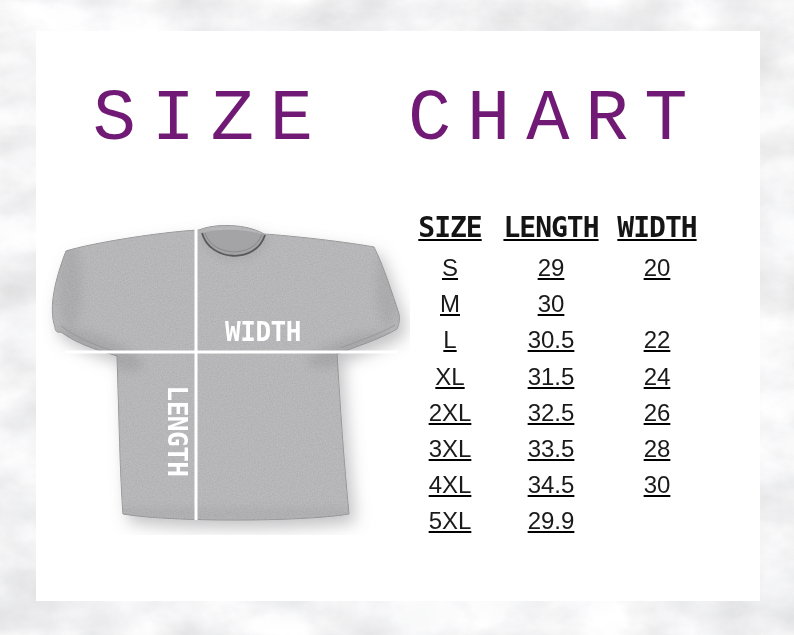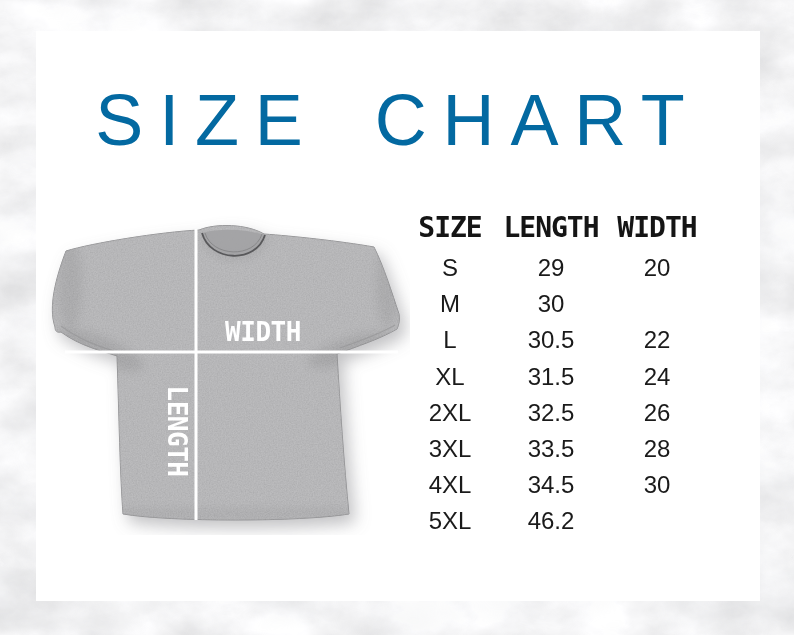--- a/index.html
+++ b/index.html
@@ -2,26 +2,26 @@
 <html><head>
 <meta charset="utf-8">
 <style>
   html,body{margin:0;padding:0;background:#cfd0d2;}
   .stage{position:relative;width:794px;height:635px;overflow:hidden;
          font-family:"Liberation Sans",sans-serif;}
   .marble{position:absolute;left:0;top:0;z-index:0;}
   .card{position:absolute;left:36px;top:31px;width:724px;height:570px;
         background:#ffffff;z-index:1;}
   .title{position:absolute;left:36px;top:84px;width:724px;margin:0;z-index:2;
-         text-align:center;font-family:Liberation Sans, sans-serif;font-weight:400;
+         text-align:center;font-family:Liberation Mono, monospace;font-weight:400;
          font-size:72px;line-height:1;letter-spacing:0.22em;word-spacing:0.28em;
-         color:#0369a1;}
+         color:#701a75;}
   .shirt-svg{position:absolute;left:40px;top:215px;z-index:2;}
   .size-table{position:absolute;left:405px;top:208px;width:302px;z-index:2;}
-  .thead,.tr{display:grid;grid-template-columns:90px 112px 100px;}
+  .thead,.tr{display:grid;grid-template-columns:90px 112px 100px;text-decoration:underline;}
   .th{height:42px;line-height:40px;text-align:center;
       font-family:"DejaVu Sans Mono",monospace;font-weight:bold;
       font-size:28px;letter-spacing:-1px;color:#151515;}
   .td{height:36.2px;line-height:36.2px;text-align:center;
       font-family:"Liberation Sans",sans-serif;font-size:24px;color:#1a1a1a;}
   .shirt-label{font-family:"DejaVu Sans Mono",monospace;font-weight:bold;
       font-size:26px;letter-spacing:-0.5px;}
 </style>
 </head>
 <body>
@@ -153,18 +153,18 @@
   </div>
 
   <div class="tr">
     <div class="td">4XL</div>
     <div class="td">34.5</div>
     <div class="td">30</div>
   </div>
 
   <div class="tr">
     <div class="td">5XL</div>
-    <div class="td">46.2</div>
+    <div class="td">29.9</div>
   </div>
 </div>
   </div>
 
 </div>
 
 </body></html>

